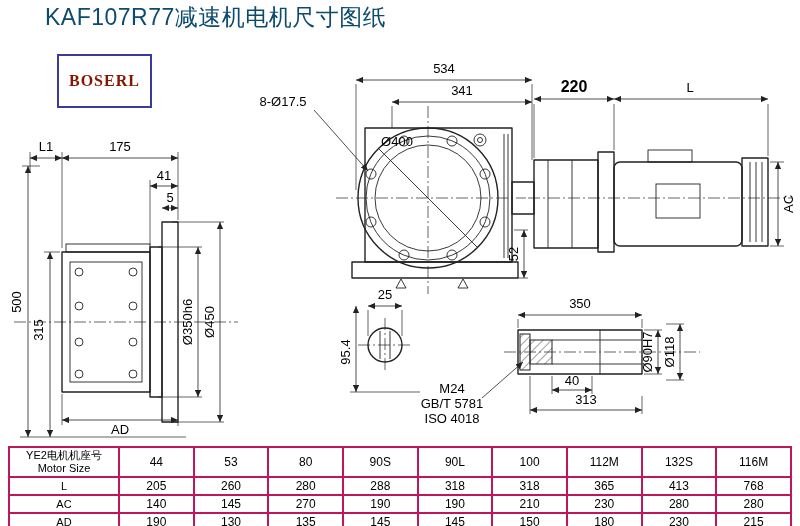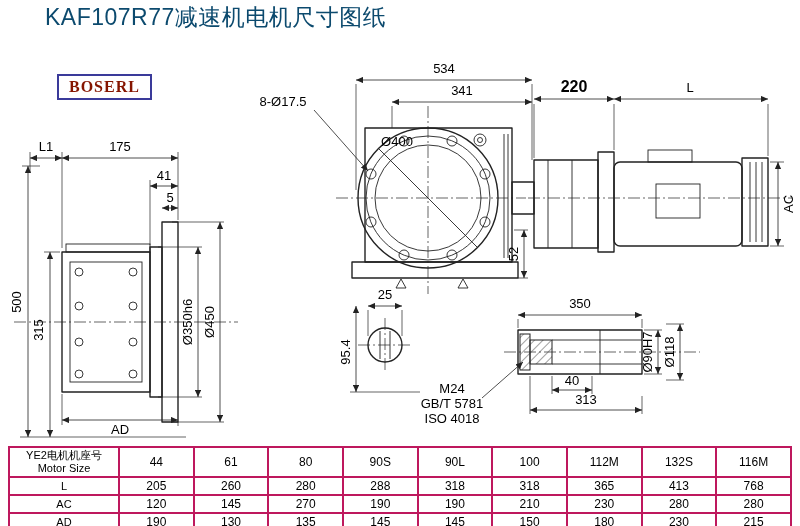--- a/index.html
+++ b/index.html
@@ -1,21 +1,21 @@
 <!DOCTYPE html>
 <html><head>
 <meta charset="utf-8">
 <style>
   * { margin:0; padding:0; box-sizing:border-box; }
   html,body { width:800px; height:526px; background:#ffffff; overflow:hidden;
               font-family:"Liberation Sans", sans-serif; position:relative; }
   .title { position:absolute; left:12px; top:2px; font-size:23px; font-weight:normal;
            color:#0c4a6e; letter-spacing:0.5px;margin-left:33px; }
   .logo  { position:absolute; left:57px; top:54px; border:2px solid #3a3a9a;
-           padding:2px 10px; background:#fff;margin-top:20px; }
+           padding:16px 10px; background:#fff; }
   .logo span { font-family:"Liberation Serif", serif; font-weight:bold;
                font-size:16px; color:#851500; letter-spacing:1px; }
   svg.drawing { position:absolute; left:0; top:0; }
 
   
   .ol  { fill:none; stroke:#222; stroke-width:1.4; stroke-linejoin:round; }
   .md  { fill:none; stroke:#222; stroke-width:0.9; }
   .dim { fill:none; stroke:#222; stroke-width:0.8; }
   .ext { fill:none; stroke:#222; stroke-width:0.7; }
   .cl  { fill:none; stroke:#222; stroke-width:0.7; stroke-dasharray:12 3 2 3; }
@@ -284,21 +284,21 @@
       <col>
       <col>
   </colgroup>
   <tbody>
       <tr>
     <th class="first">
       <span>YE2电机机座号</span><br>
       <span>Motor Size</span>
     </th>
     <th>44</th>
-    <th>61</th>
+    <th>53</th>
     <th>80</th>
     <th>90S</th>
     <th>90L</th>
     <th>100</th>
     <th>112M</th>
     <th>132S</th>
     <th>116M</th>
   </tr>
   <tr>
     <td class="first">L</td>
@@ -307,21 +307,21 @@
     <td>280</td>
     <td>288</td>
     <td>318</td>
     <td>318</td>
     <td>365</td>
     <td>413</td>
     <td>768</td>
   </tr>
   <tr>
     <td class="first">AC</td>
-    <td>120</td>
+    <td>140</td>
     <td>145</td>
     <td>270</td>
     <td>190</td>
     <td>190</td>
     <td>210</td>
     <td>230</td>
     <td>280</td>
     <td>280</td>
   </tr>
   <tr>

